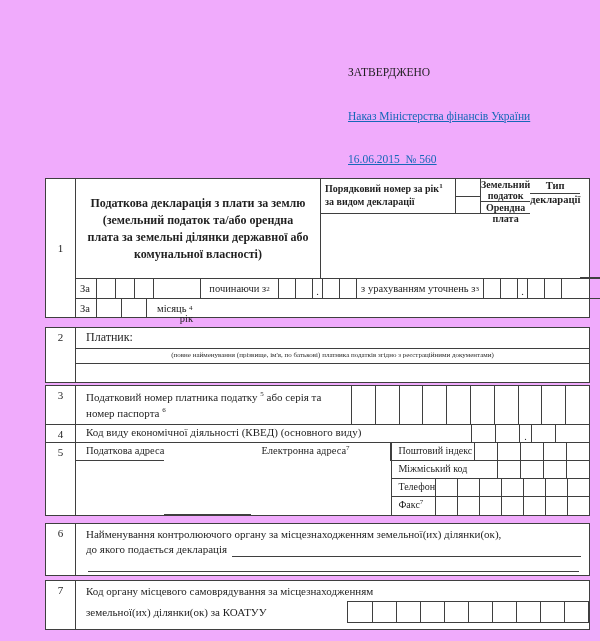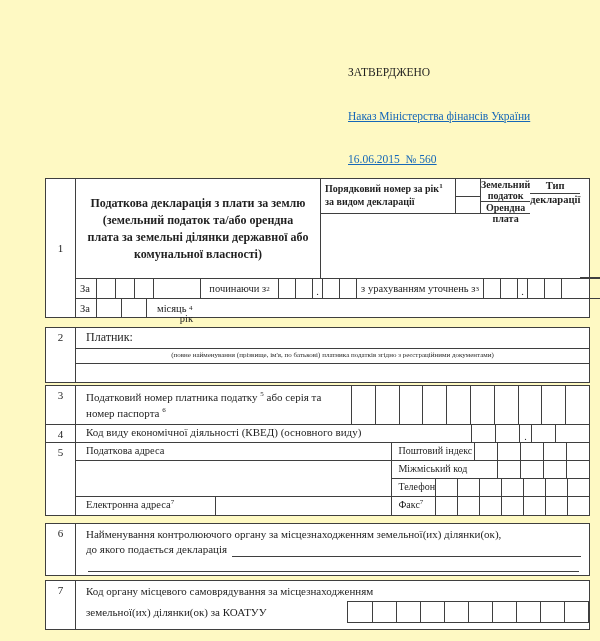--- a/index.html
+++ b/index.html
@@ -1,17 +1,17 @@
 <!DOCTYPE html>
 <html><head>
 <meta charset="utf-8">
 <style>
   html,body{margin:0;padding:0;background:#fff;}
   .page{
-    position:relative;width:600px;height:641px;background:#fef9c3;
+    position:relative;width:600px;height:641px;background:#f0abfc;
     font-family:"Liberation Serif","DejaVu Serif",serif;color:#1f1f1f;overflow:hidden;
   }
   
   .approval{position:absolute;left:348px;top:36px;width:242px;font-size:11.5px;line-height:14.5px;white-space:pre-wrap;}
   .link{text-decoration:underline;cursor:pointer;}
   
   .stampbox{position:absolute;left:30px;top:119px;width:216px;height:36px;border:1px solid #4a4a4a;
     font-size:10px;line-height:13px;padding:3px 6px;box-sizing:border-box;}
   
   .tbl{position:absolute;border:1px solid #3f3f3f;box-sizing:border-box;display:flex;background:#fff;}
@@ -68,21 +68,21 @@
   .row3{height:40px;display:flex;border-bottom:1px solid #3f3f3f;box-sizing:border-box;}
   .row3 .lab{width:275px;box-sizing:border-box;font-size:11px;line-height:16px;padding:3px 0 0 10px;}
   .cells10{flex:1;display:flex;}
   .cells10 .cell{flex:1;border-left:1px solid #3f3f3f;}
   .row4{height:18px;display:flex;border-bottom:1px solid #3f3f3f;box-sizing:border-box;font-size:11px;}
   .row4 .lab{flex:1;padding:1px 0 0 10px;}
   .cellgroup{display:flex;}
   .cellgroup>*{border-left:1px solid #3f3f3f;box-sizing:border-box;}
   .c24{width:24px;}.c34{width:34px;}.cd12{width:12px;display:flex;justify-content:center;align-items:flex-end;font-size:10px;}
   .row5{flex:1;display:flex;}
-  .s5left{width:320px;border-right:1px solid #3f3f3f;box-sizing:border-box;display:flex;flex-direction:column;font-size:10.5px;}
+  .s5left{width:320px;border-right:1px solid #3f3f3f;box-sizing:border-box;display:flex;flex-direction:row;font-size:10.5px;}
   .s5l1{height:18px;border-bottom:1px solid #3f3f3f;box-sizing:border-box;padding:2px 0 0 10px;}
   .s5l2{flex:1;border-bottom:1px solid #3f3f3f;box-sizing:border-box;}
   .s5l3{height:18px;display:flex;}
   .s5email{width:140px;border-right:1px solid #3f3f3f;box-sizing:border-box;padding:2px 0 0 10px;}
   .s5right{flex:1;display:flex;flex-direction:column;font-size:10px;}
   .s5r{height:18px;display:flex;box-sizing:border-box;}
   .s5r:not(:last-child){border-bottom:1px solid #3f3f3f;}
   .s5r .lab{flex:1;padding:2px 0 0 6px;white-space:nowrap;overflow:hidden;}
   .s5cells{display:flex;margin-left:auto;}
   .s5cells .cell{border-left:1px solid #3f3f3f;}

